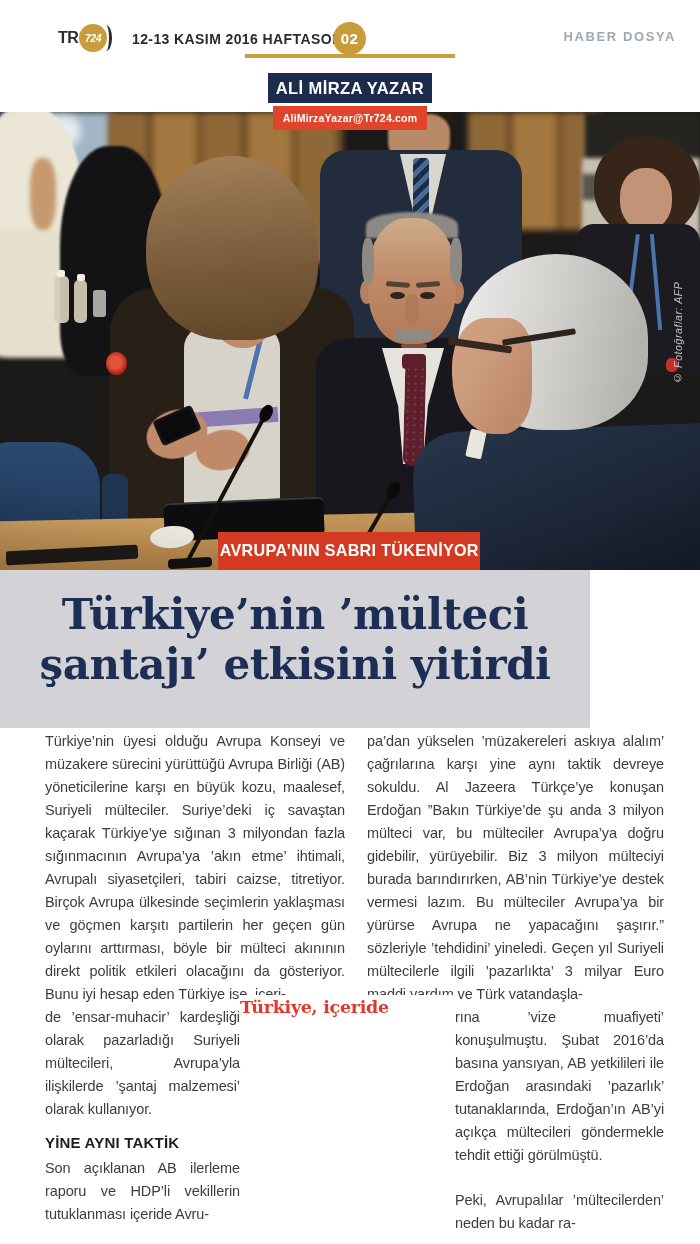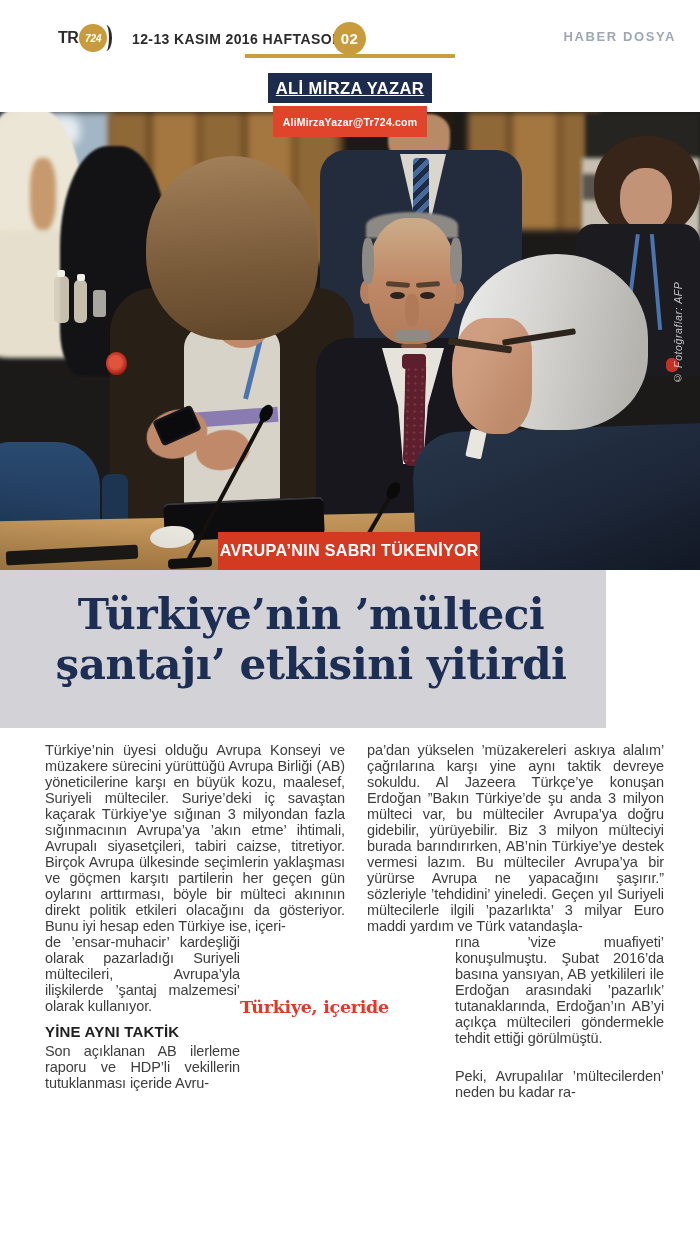--- a/index.html
+++ b/index.html
@@ -15,22 +15,22 @@
   .logo-tail{width:9px;height:26px;border-right:3px solid #2b2b2b;border-radius:50%;margin-left:-7px;}
   .edition-date{left:132px;top:31px;font-size:14px;font-weight:bold;color:#2b2b2b;letter-spacing:.4px;}
   .pagenum{left:333px;top:22px;width:33px;height:33px;border-radius:50%;background:#c89c3c;display:flex;align-items:center;justify-content:center;}
   .pagenum span{color:#fff;font-weight:bold;font-size:15px;letter-spacing:.5px;}
   .section-title{right:24px;top:29px;font-size:13px;font-weight:bold;color:#9da8b2;letter-spacing:1.6px;}
 
   
   .gold-rule{left:245px;top:54px;width:210px;height:4px;background:#c79d3e;z-index:7;}
   .byline-name{left:268px;top:73px;width:164px;height:30px;background:#1d2b4d;z-index:7;
                display:flex;align-items:center;justify-content:center;}
-  .byline-name span{color:#fff;font-weight:bold;font-size:16.5px;letter-spacing:.4px;text-decoration:underline;}
-  .byline-email{left:273px;top:106px;width:154px;height:31px;background:#e0442a;z-index:7;
+  .byline-name span{color:#fff;font-weight:bold;font-size:16.5px;letter-spacing:.4px;}
+  .byline-email{left:273px;top:106px;width:154px;height:24px;background:#e0442a;z-index:7;
                 display:flex;align-items:center;justify-content:center;}
   .byline-email span{color:#fff;font-weight:bold;font-size:10.5px;letter-spacing:.2px;}
 
   
   .photo{left:0;top:112px;width:700px;height:458px;background:#1c1a18;overflow:hidden;margin:0;z-index:1;}
   .ph{position:absolute;}
   .corner-blue{left:0;top:0;width:112px;height:64px;background:#a3b6c6;filter:blur(3px);}
   .corner-white{left:14px;top:4px;width:66px;height:30px;background:#e6ecf0;border-radius:12px;filter:blur(4px);}
   .wood{background:repeating-linear-gradient(90deg,#8f6838 0 38px,#6f4e26 38px 45px,#a3773f 45px 88px,#7a5429 88px 95px);filter:blur(3px);}
   .wood-a{left:108px;top:0;width:235px;height:152px;}
@@ -111,28 +111,28 @@
   .credit{left:672px;top:112px;height:160px;writing-mode:vertical-rl;transform:rotate(180deg);
           font-style:italic;font-size:10.5px;color:rgba(235,235,235,.8);letter-spacing:.6px;z-index:9;}
   .vignette{left:0;top:0;width:700px;height:458px;background:radial-gradient(120% 100% at 50% 40%,transparent 55%,rgba(0,0,0,.35) 100%);pointer-events:none;}
 
   
   .kicker{left:218px;top:532px;width:262px;height:38px;background:#d43a22;z-index:5;
           display:flex;align-items:center;justify-content:center;}
   .kicker span{color:#fff;font-weight:bold;font-size:17px;letter-spacing:.3px;transform:scaleX(.95);white-space:nowrap;}
 
   
-  .headline-band{left:0;top:570px;width:590px;height:158px;background:#d3d3d7;padding-left:16px;}
+  .headline-band{left:0;top:570px;width:590px;height:158px;background:#d3d3d7;}
   .headline-band h1{margin:20px 0 0 0;text-align:center;font-family:"DejaVu Serif",serif;font-weight:800;
                     font-size:42px;line-height:50px;color:#1d2e55;letter-spacing:-.5px;}
   .headline-band h1 span{display:block;}
 
   
   .bodycopy{left:0;top:730px;width:700px;height:514px;display:flex;}
-  .col{font-size:14.5px;line-height:16px;color:#3d3d3d;text-align:justify;letter-spacing:-.1px;margin-top:12px;}
+  .col{font-size:14.5px;line-height:23px;color:#3d3d3d;text-align:justify;letter-spacing:-.1px;}
   .col-left{margin-left:45px;width:300px;}
   .col-right{margin-left:22px;width:297px;}
   .col p{margin:0;}
   .spacer-r{float:right;width:105px;height:235px;}
   .spacer-l{float:left;width:88px;height:270px;}
   .subhead{margin:10px 0 3px 0;font-size:15px;font-weight:bold;color:#1f1f1f;letter-spacing:.2px;}
   .p-last{margin-top:22px !important;}
 
   
   .pullquote{left:240px;top:995px;width:215px;background:#fff;z-index:3;text-align:left;

